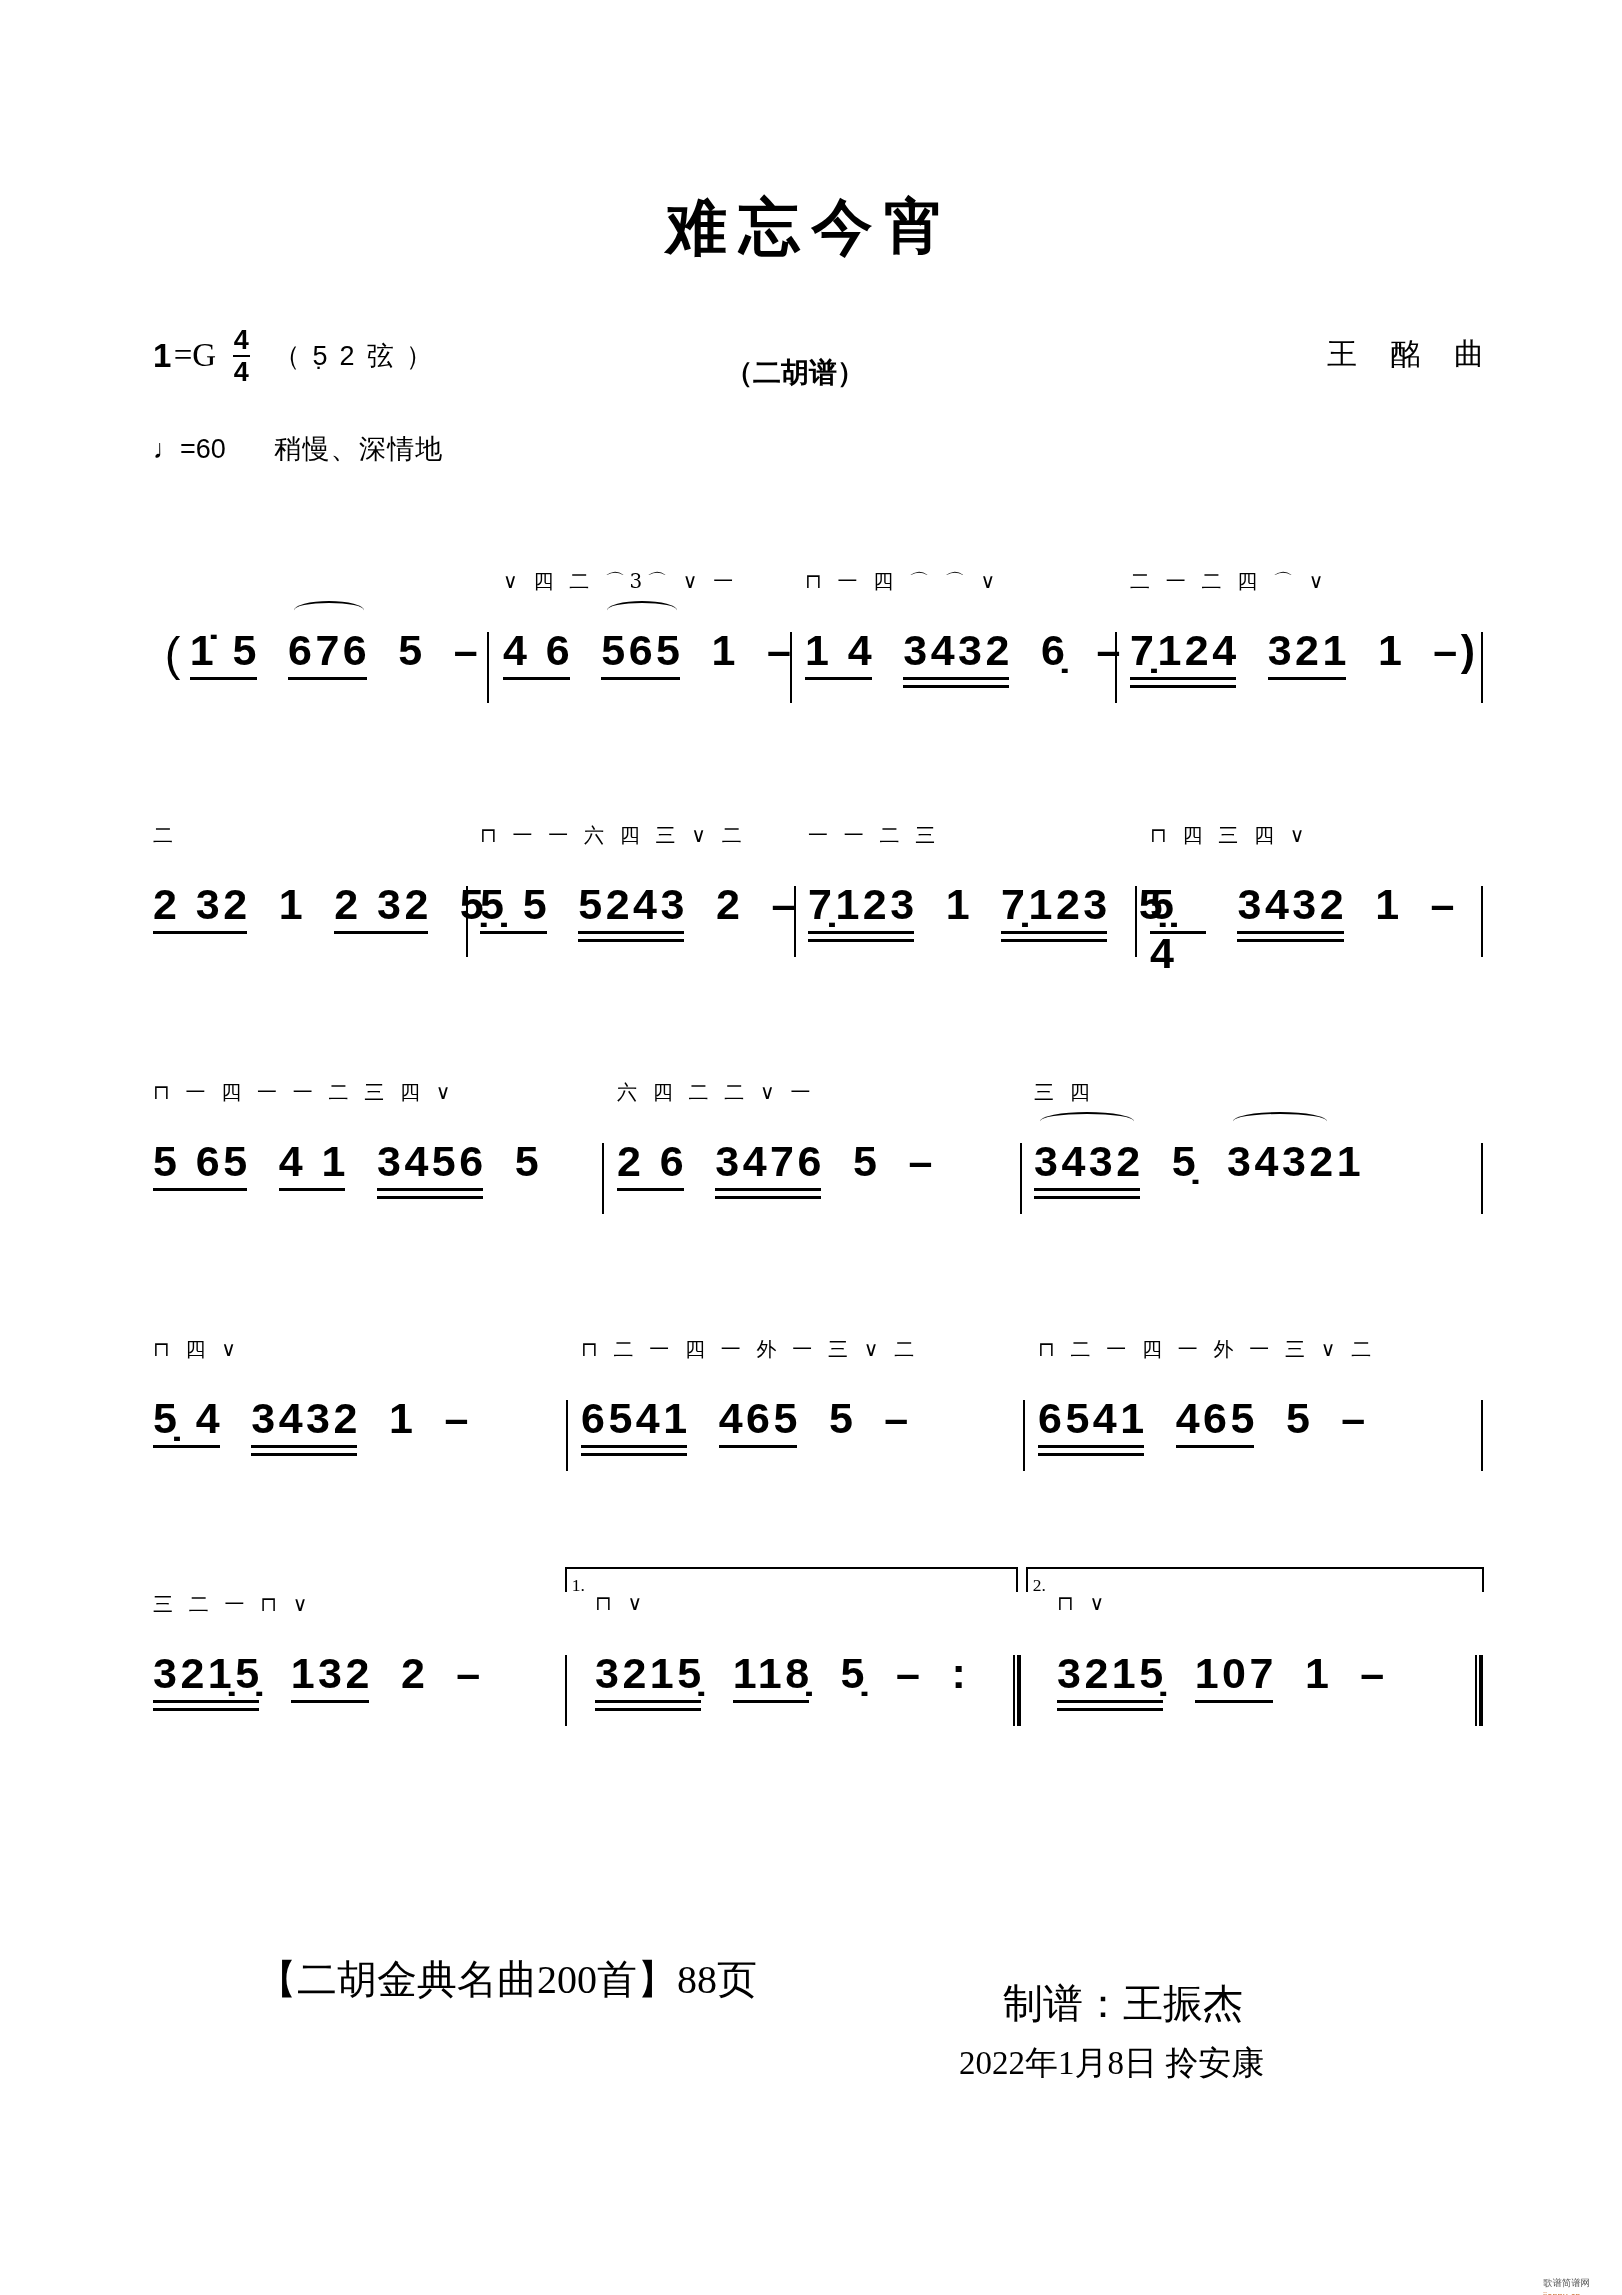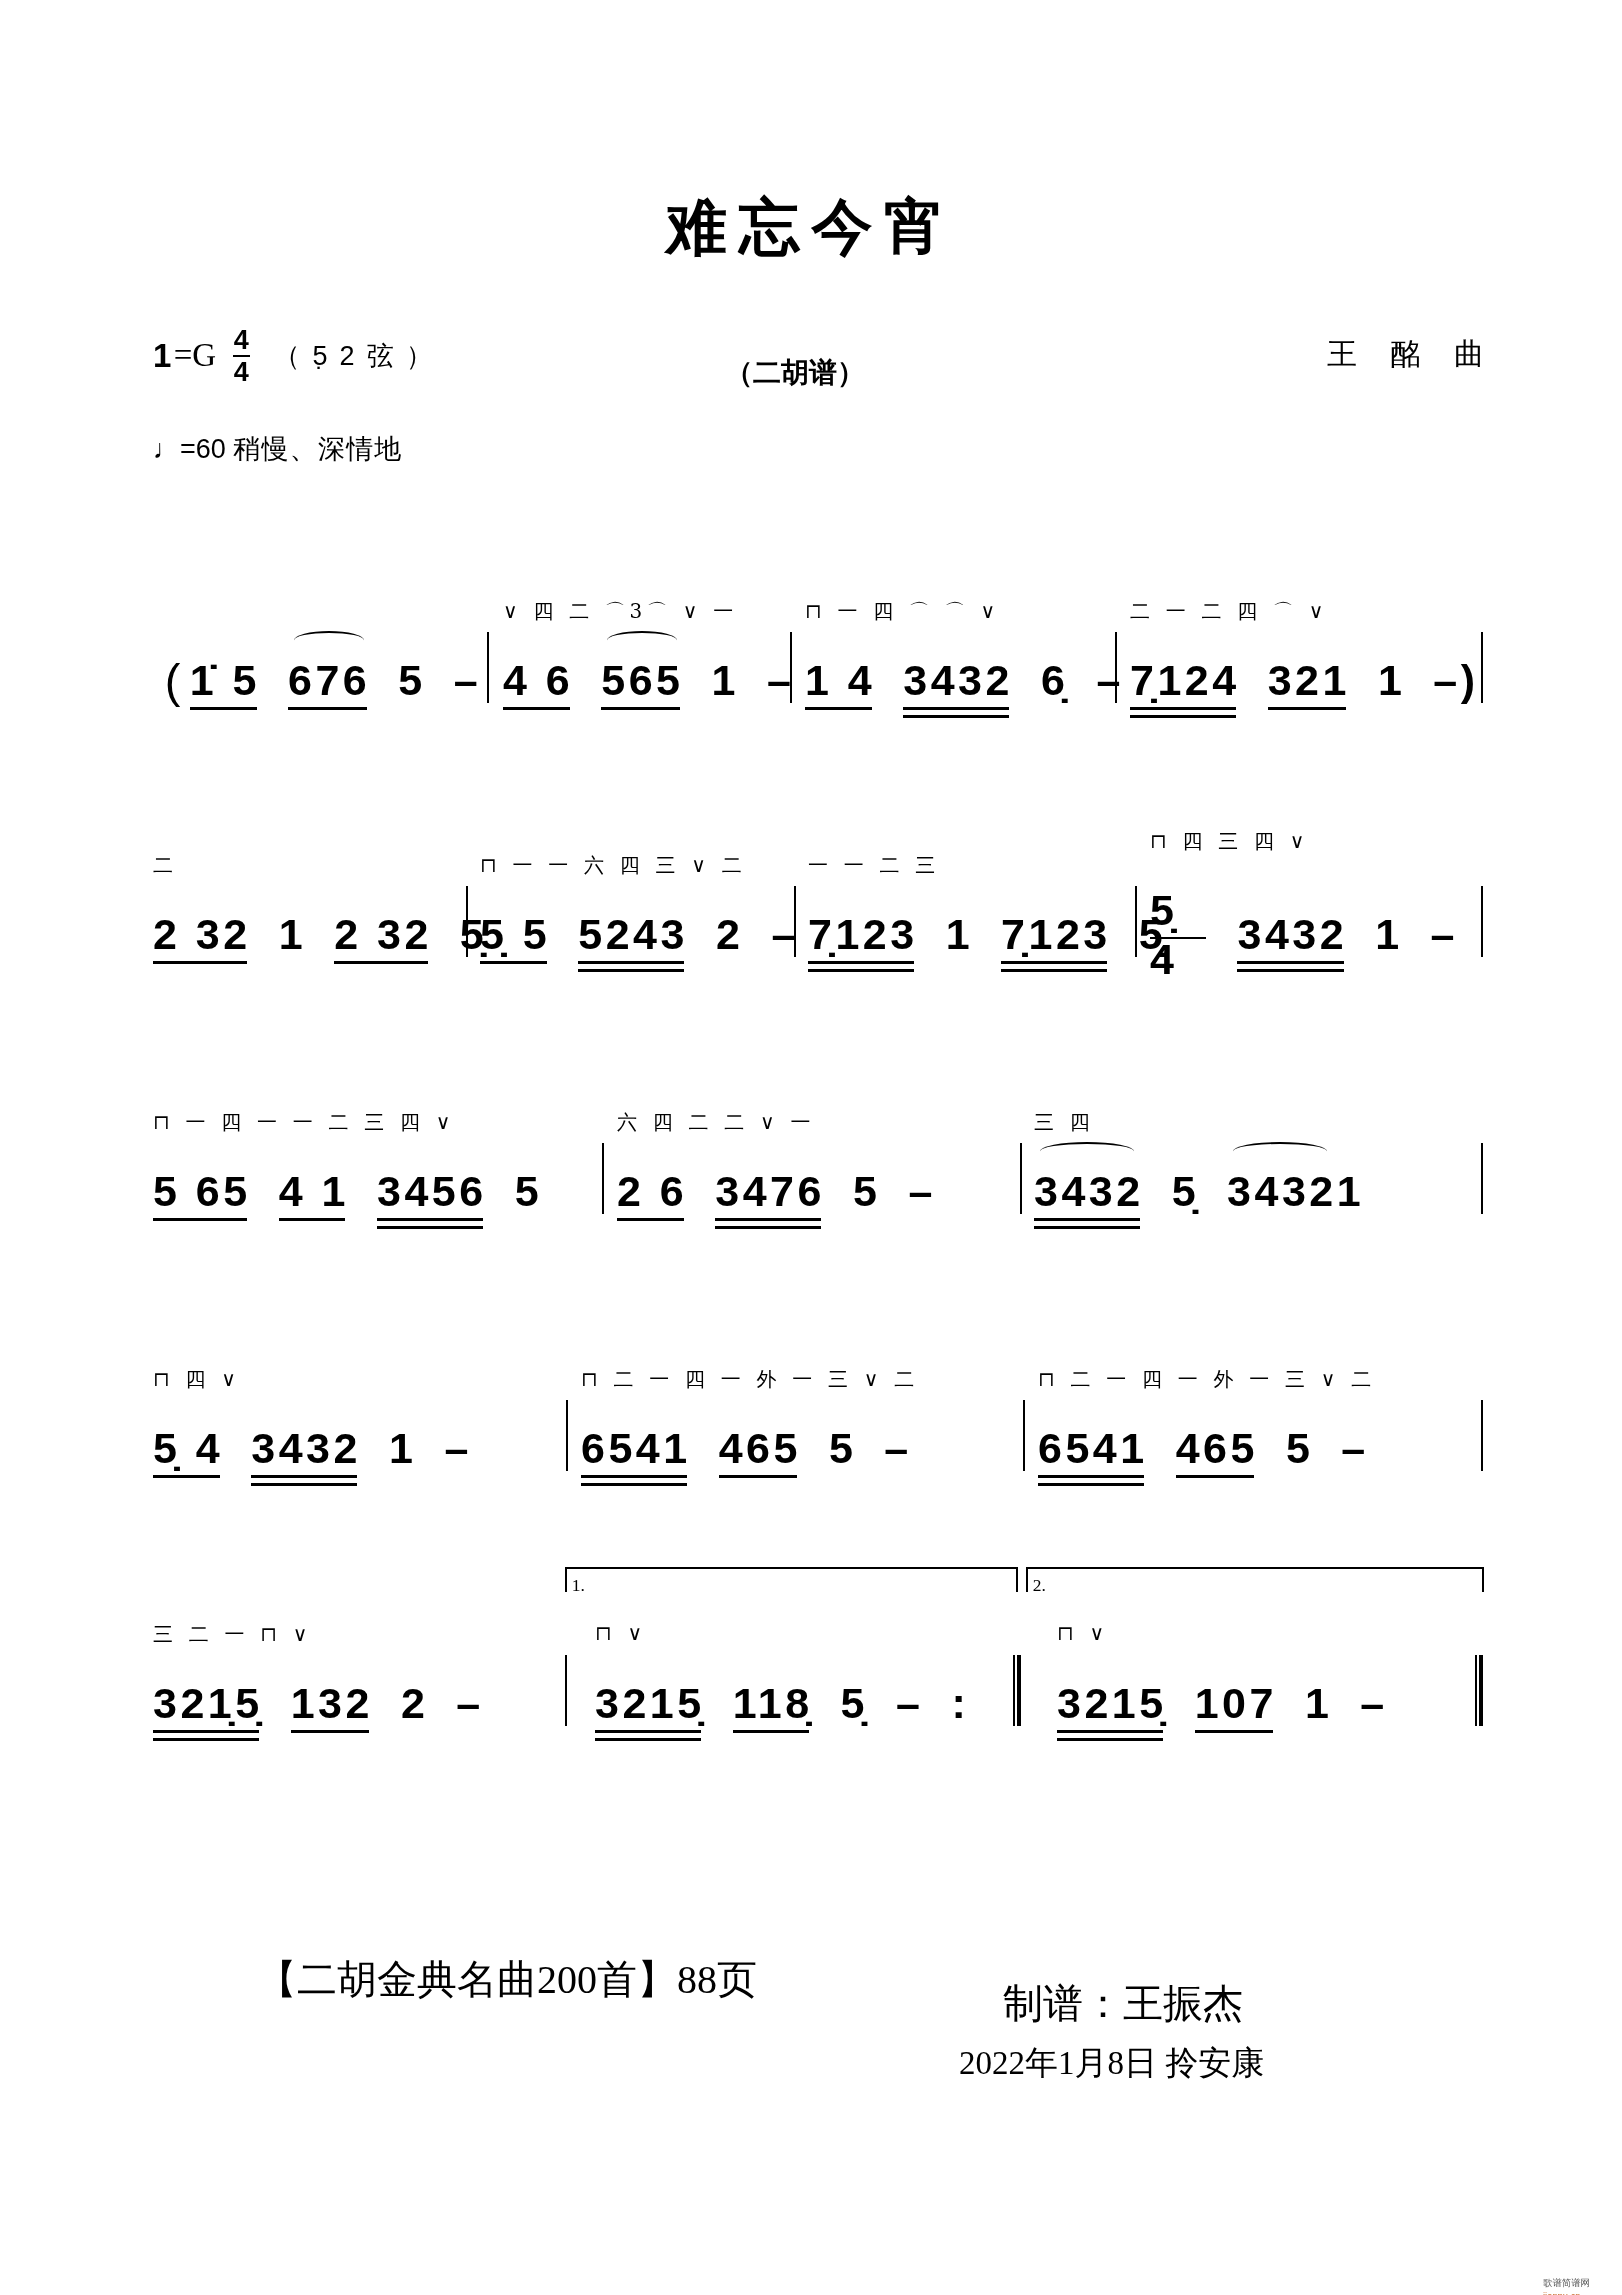--- a/index.html
+++ b/index.html
@@ -9,26 +9,26 @@
   .title { left:0; width:1623px; top:187px; text-align:center; font-family:"DejaVu Serif", serif;
            font-size:61px; font-weight:bold; letter-spacing:11.7px; }
   .key { left:153px; top:327px; font-size:33px; font-family:"Liberation Serif", serif; display:flex; align-items:center; }
   .key .one { font-family:"Liberation Sans", sans-serif; font-weight:bold; margin-right:2.3px; }
   .frac { display:inline-flex; flex-direction:column; align-items:center; margin:0 17.5px 0 16.4px; font-weight:bold; font-size:27px; line-height:26px; font-family:"Liberation Sans", sans-serif; }
   .frac .bar { width:17.5px; height:2.3px; background:#000; margin:1.8px 0; }
   .strings { font-size:27px; font-family:"Liberation Sans", sans-serif; margin-left:5.8px; letter-spacing:2.3px; }
   .subtitle { left:725px; top:354px; font-size:28px; font-weight:bold; }
   .composer { left:1327px; top:334px; font-size:30px; font-family:"Liberation Serif", serif; letter-spacing:13px; }
   .tempo { left:153px; top:431px; font-size:27px; }
-  .tempo .mood { letter-spacing:1.2px; }
+  .tempo .mood { margin-left:41px; letter-spacing:1.2px; }
 
   .line { left:153px; width:1333px; height:129px; }
   .barline { position:absolute; width:2.3px; background:#000; top:17.5px; height:71px; }
   .barline.dbl { width:8.2px; background:none; border-left:2.3px solid #000; border-right:4.7px solid #000; box-sizing:border-box; }
-  .notes { position:absolute; top:2px; height:129px; display:flex; align-items:center; font-weight:bold;
+  .notes { position:absolute; top:12px; height:129px; display:flex; align-items:flex-start; font-weight:bold;
            font-size:43px; font-family:"Liberation Sans", sans-serif; }
   .grp { position:relative; display:inline-flex; padding-top:0px; margin-right:28px; letter-spacing:3.5px; }
   .grp .u1, .grp .u2 { position:absolute; left:0; right:3.5px; height:2.9px; background:#000; }
   .grp .u1 { top:51px; }
   .grp .u2 { top:59px; }
   .fing { position:absolute; font-size:20px; font-weight:normal; top:-58px; left:0; white-space:nowrap; letter-spacing:4.7px; font-family:"DejaVu Serif", serif; }
   .arc { position:absolute; top:-24.6px; height:16.4px; border-top:2.9px solid #000; border-radius:50% 50% 0 0; }
   .paren { font-weight:normal; font-size:47px; margin-right:9.4px; }
   .volta { position:absolute; border-top:2.3px solid #000; border-left:2.3px solid #000; border-right:2.3px solid #000; height:23.4px; top:-88px; }
   .volta span { position:absolute; left:4.7px; top:5.8px; font-size:17.5px; font-family:"Liberation Serif", serif; font-weight:normal; }

